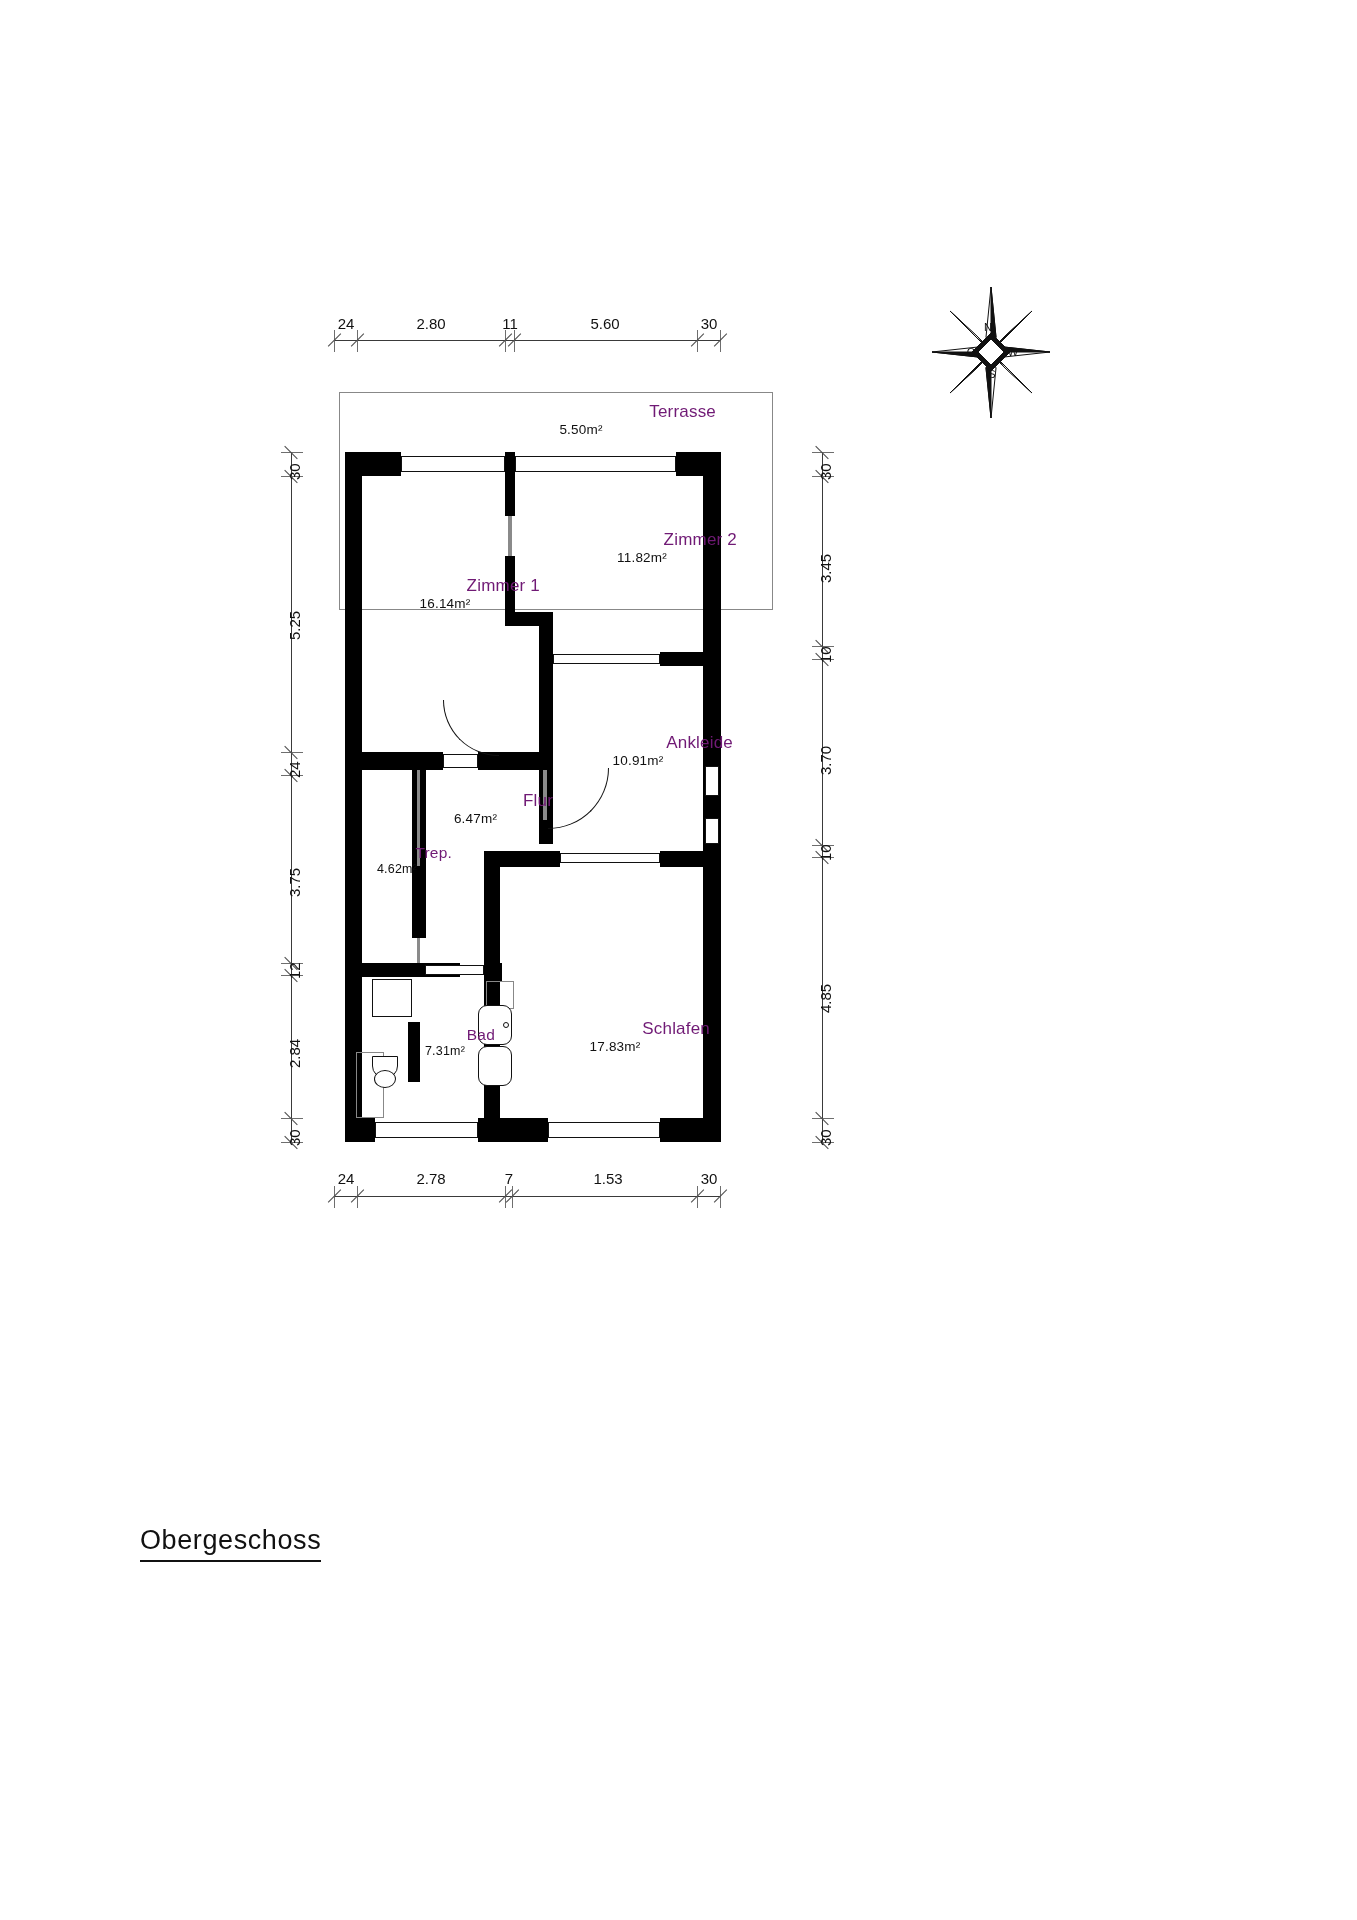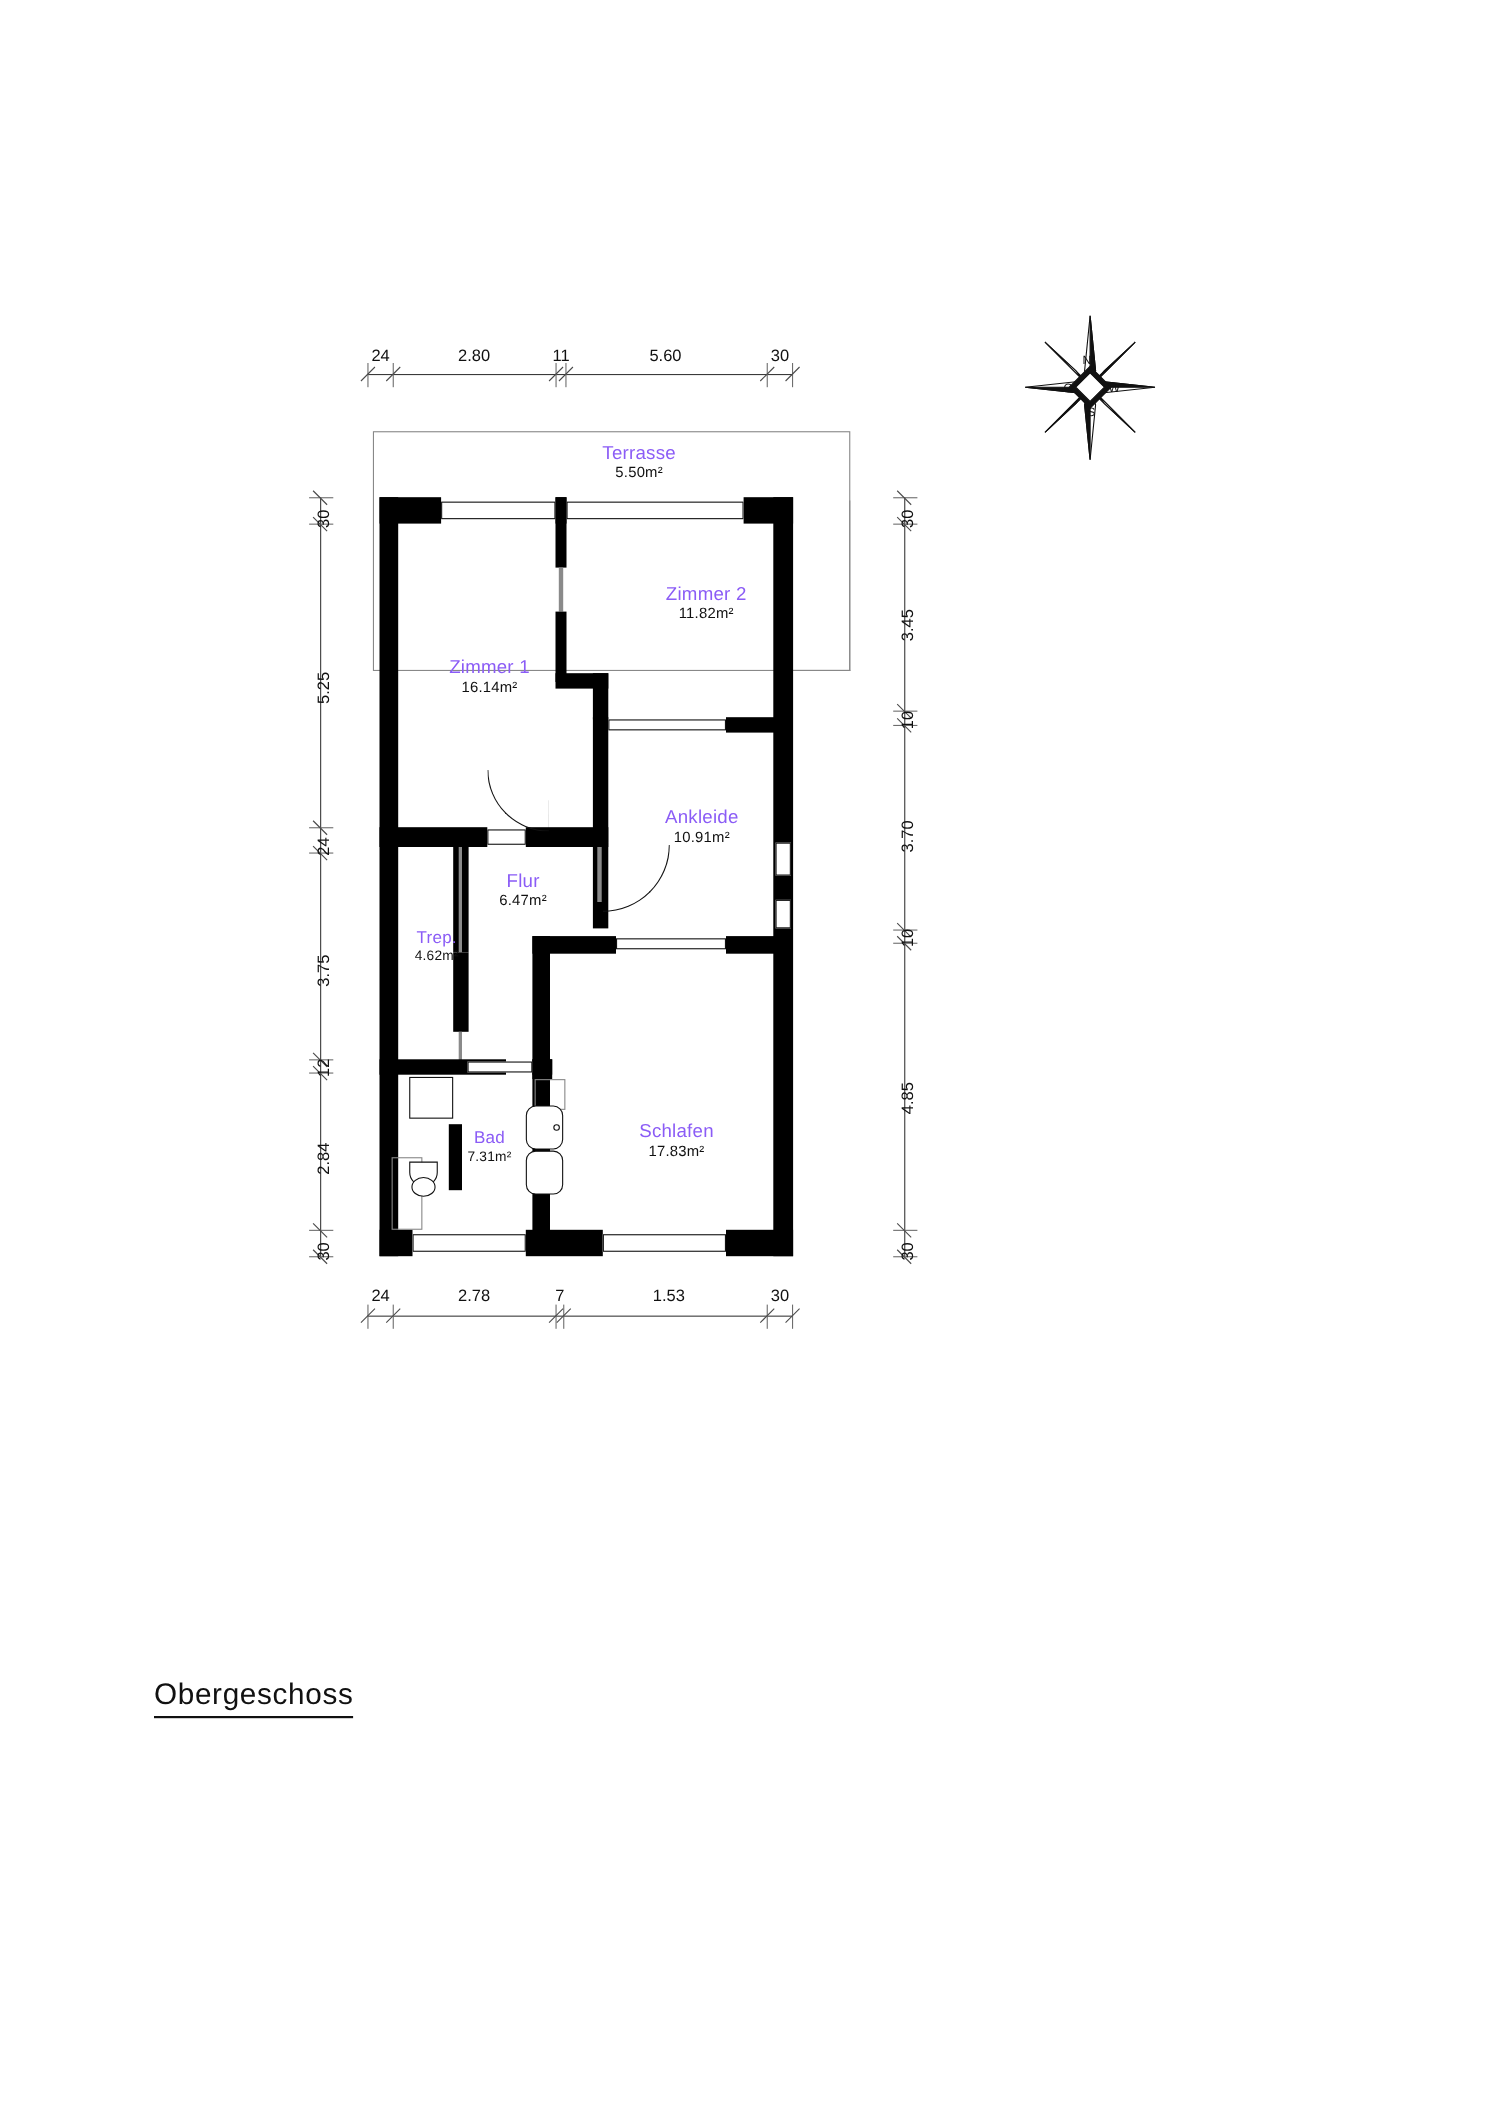--- a/index.html
+++ b/index.html
@@ -9,21 +9,21 @@
   .abs{position:absolute;}
 
   
   .wall{position:absolute;background:#000;}
   .room{position:absolute;background:#ffffff;}
   .outline{position:absolute;border:1px solid #888;box-sizing:border-box;background:transparent;}
   .hair{position:absolute;background:#8a8a8a;}
 
   
   .lbl{position:absolute;text-align:center;line-height:1.12;white-space:nowrap;}
-  .lbl .nm{font-size:17px;letter-spacing:.2px;color:#8b5cf6;}
+  .lbl .nm{font-size:17px;letter-spacing:.2px;color:#701a75;text-align:right;}
   .lbl .ar{font-size:13.5px;letter-spacing:.2px;color:#111;margin-top:1px;}
   .lbl.sm .nm{font-size:15.5px;}
   .lbl.sm .ar{font-size:12.5px;}
 
   
   .dimline{position:absolute;background:#3a3a3a;height:1px;}
   .dimlineV{position:absolute;background:#3a3a3a;width:1px;}
   .tick{position:absolute;width:1px;height:18px;background:#4a4a4a;
         transform:rotate(45deg);transform-origin:50% 50%;}
   .tickV{position:absolute;width:18px;height:1px;background:#4a4a4a;
@@ -226,21 +226,21 @@
   <div class="dot" style="left:503px;top:1022px;"></div>
   <div class="fx r" style="left:478px;top:1046px;width:34px;height:40px;"></div>
   <div class="fx" style="left:372px;top:1056px;width:26px;height:22px;border-radius:0 0 12px 12px;"></div>
   <div class="fx" style="left:374px;top:1070px;width:22px;height:18px;border-radius:50%;"></div>
 
   <div class="lbl" style="left:547px;top:530px;width:190px;">
     <div class="nm">Zimmer 2</div>
     <div class="ar">11.82m²</div>
   </div>
 
-  <div class="lbl" style="left:350px;top:597px;width:190px;">
+  <div class="lbl" style="left:350px;top:576px;width:190px;">
     <div class="nm">Zimmer 1</div>
     <div class="ar">16.14m²</div>
   </div>
 
   <div class="lbl" style="left:543px;top:733px;width:190px;">
     <div class="nm">Ankleide</div>
     <div class="ar">10.91m²</div>
   </div>
 
   <div class="lbl" style="left:398px;top:791px;width:155px;">

